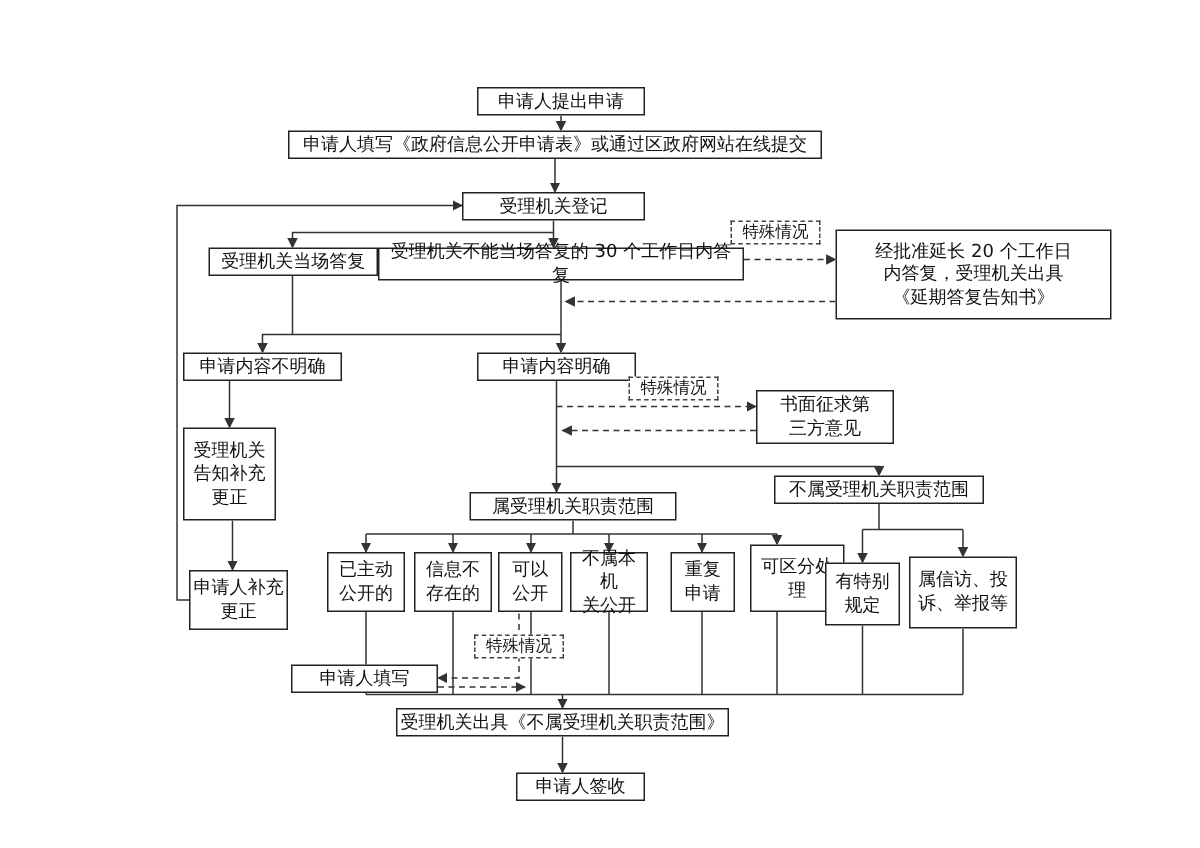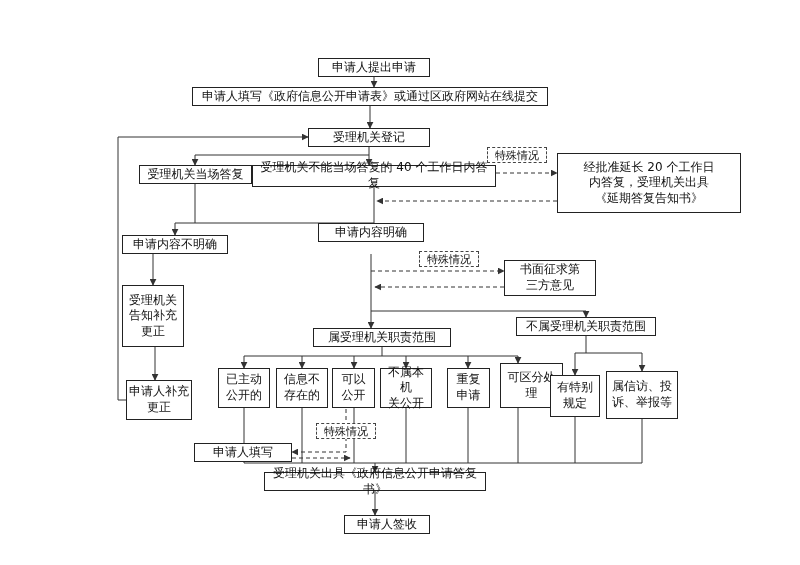--- a/index.html
+++ b/index.html
@@ -72,27 +72,27 @@
       <polyline points="504,264 375,264" marker-end="url(#arrow)"></polyline>
       <polyline points="346,386 346,429 292,429" marker-end="url(#arrow)"></polyline>
       <polyline points="292,435 350,435" marker-end="url(#arrow)"></polyline>
     </g>
   </svg>
 
   <div class="node" style="left:318px;top:35px;width:112px;height:19px">申请人提出申请</div>
   <div class="node" style="left:192px;top:64px;width:356px;height:19px">申请人填写《政府信息公开申请表》或通过区政府网站在线提交</div>
   <div class="node" style="left:308px;top:105px;width:122px;height:19px">受理机关登记</div>
   <div class="node" style="left:139px;top:142px;width:113px;height:19px">受理机关当场答复</div>
-  <div class="node" style="left:252px;top:142px;width:244px;height:22px">受理机关不能当场答复的 40 个工作日内答复</div>
+  <div class="node" style="left:252px;top:142px;width:244px;height:22px">受理机关不能当场答复的 30 个工作日内答复</div>
   <div class="node dashed" style="left:487px;top:124px;width:60px;height:16px">特殊情况</div>
   <div class="node" style="left:557px;top:130px;width:184px;height:60px">经批准延长 20 个工作日
 内答复，受理机关出具
 《延期答复告知书》</div>
   <div class="node" style="left:122px;top:212px;width:106px;height:19px">申请内容不明确</div>
-  <div class="node" style="left:318px;top:200px;width:106px;height:19px">申请内容明确</div>
+  <div class="node" style="left:318px;top:212px;width:106px;height:19px">申请内容明确</div>
   <div class="node dashed" style="left:419px;top:228px;width:60px;height:16px">特殊情况</div>
   <div class="node" style="left:504px;top:237px;width:92px;height:36px">书面征求第
 三方意见</div>
   <div class="node" style="left:122px;top:262px;width:62px;height:62px">受理机关
 告知补充
 更正</div>
   <div class="node" style="left:516px;top:294px;width:140px;height:19px">不属受理机关职责范围</div>
   <div class="node" style="left:313px;top:305px;width:138px;height:19px">属受理机关职责范围</div>
   <div class="node" style="left:218px;top:345px;width:52px;height:40px">已主动
 公开的</div>
@@ -107,16 +107,16 @@
   <div class="node" style="left:500px;top:340px;width:63px;height:45px">可区分处
 理</div>
   <div class="node" style="left:550px;top:352px;width:50px;height:42px">有特别
 规定</div>
   <div class="node" style="left:606px;top:348px;width:72px;height:48px">属信访、投
 诉、举报等</div>
   <div class="node" style="left:126px;top:357px;width:66px;height:40px">申请人补充
 更正</div>
   <div class="node dashed" style="left:316px;top:400px;width:60px;height:16px">特殊情况</div>
   <div class="node" style="left:194px;top:420px;width:98px;height:19px">申请人填写</div>
-  <div class="node" style="left:264px;top:449px;width:222px;height:19px">受理机关出具《政府信息公开申请答复书》</div>
+  <div class="node" style="left:264px;top:449px;width:222px;height:19px">受理机关出具《不属受理机关职责范围》</div>
   <div class="node" style="left:344px;top:492px;width:86px;height:19px">申请人签收</div>
 
 </div>
 
 </body></html>

